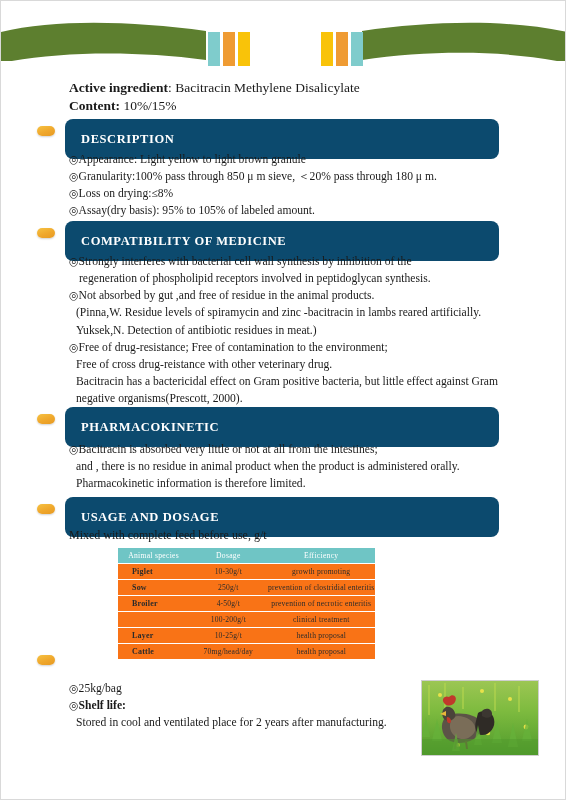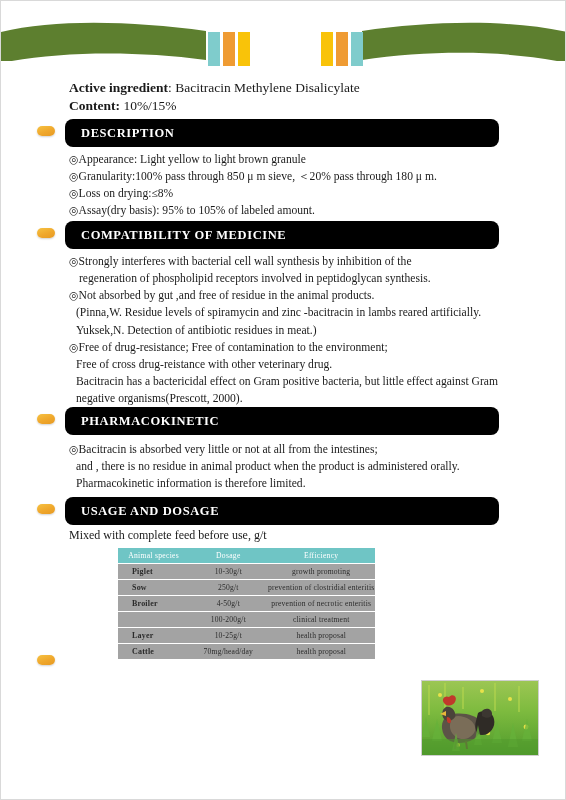--- a/index.html
+++ b/index.html
@@ -53,22 +53,22 @@
     line-height: 1.33;
     color: #1a1a1a;
   }
   .intro .lbl { font-weight: bold; margin-top: 45px; }
 
   
   .sec-head {
     position: absolute;
     left: 64px;
     width: 434px;
-    height: 28px;
-    background: #000000;
+    height: 40px;
+    background: #0c4a6e;
     border-radius: 8px;
     display: flex;
     align-items: center;
   }
   .sec-head .title {
     color: #ffffff;
     font-weight: bold;
     font-size: 12.5px;
     letter-spacing: 0.6px;
     padding-left: 16px;
@@ -126,21 +126,21 @@
   .tbl th {
     background: #6fc5c5;
     color: #ffffff;
     font-weight: normal;
     font-size: 7.6px;
     padding: 3px 0;
     text-align: center;
     letter-spacing: 0.3px;
   }
   .tbl td {
-    background: #a3a3a3;
+    background: #f97316;
     padding: 3px 0;
     text-align: center;
     letter-spacing: 0.2px;
   }
   .tbl td.sp { text-align: left; padding-left: 14px; font-weight: bold; font-size: 8px; }
   .tbl col.c1 { width: 86px; }
   .tbl col.c2 { width: 92px; }
   .tbl col.c3 { width: 142px; }
 
   
@@ -281,20 +281,25 @@
         <td class="sp">Cattle</td>
         <td>70mg/head/day</td>
         <td>health proposal</td>
       </tr>
     </tbody>
   </table>
 
   <div class="capsule" style="top:654px">
       <div class="pill"></div>
     </div>
+  <div class="body-txt" style="top:679px;width:340px">
+    <div class="ln"><span class="mk">◎</span><span>25kg/bag</span></div>
+    <div class="ln"><span class="mk">◎</span><span class="b">Shelf life:</span></div>
+    <div class="ln ind2"><span>Stored in cool and ventilated place for  2 years after manufacturing.</span></div>
+  </div>
 
   <div class="photo">
     <svg width="116" height="74" viewBox="0 0 116 74" xmlns="http://www.w3.org/2000/svg">
       <defs>
         <linearGradient id="grass" x1="0" y1="0" x2="0" y2="1">
           <stop offset="0%" stop-color="#9cc653"></stop>
           <stop offset="40%" stop-color="#7ebb3f"></stop>
           <stop offset="100%" stop-color="#4f9a2c"></stop>
         </linearGradient>
       </defs>

